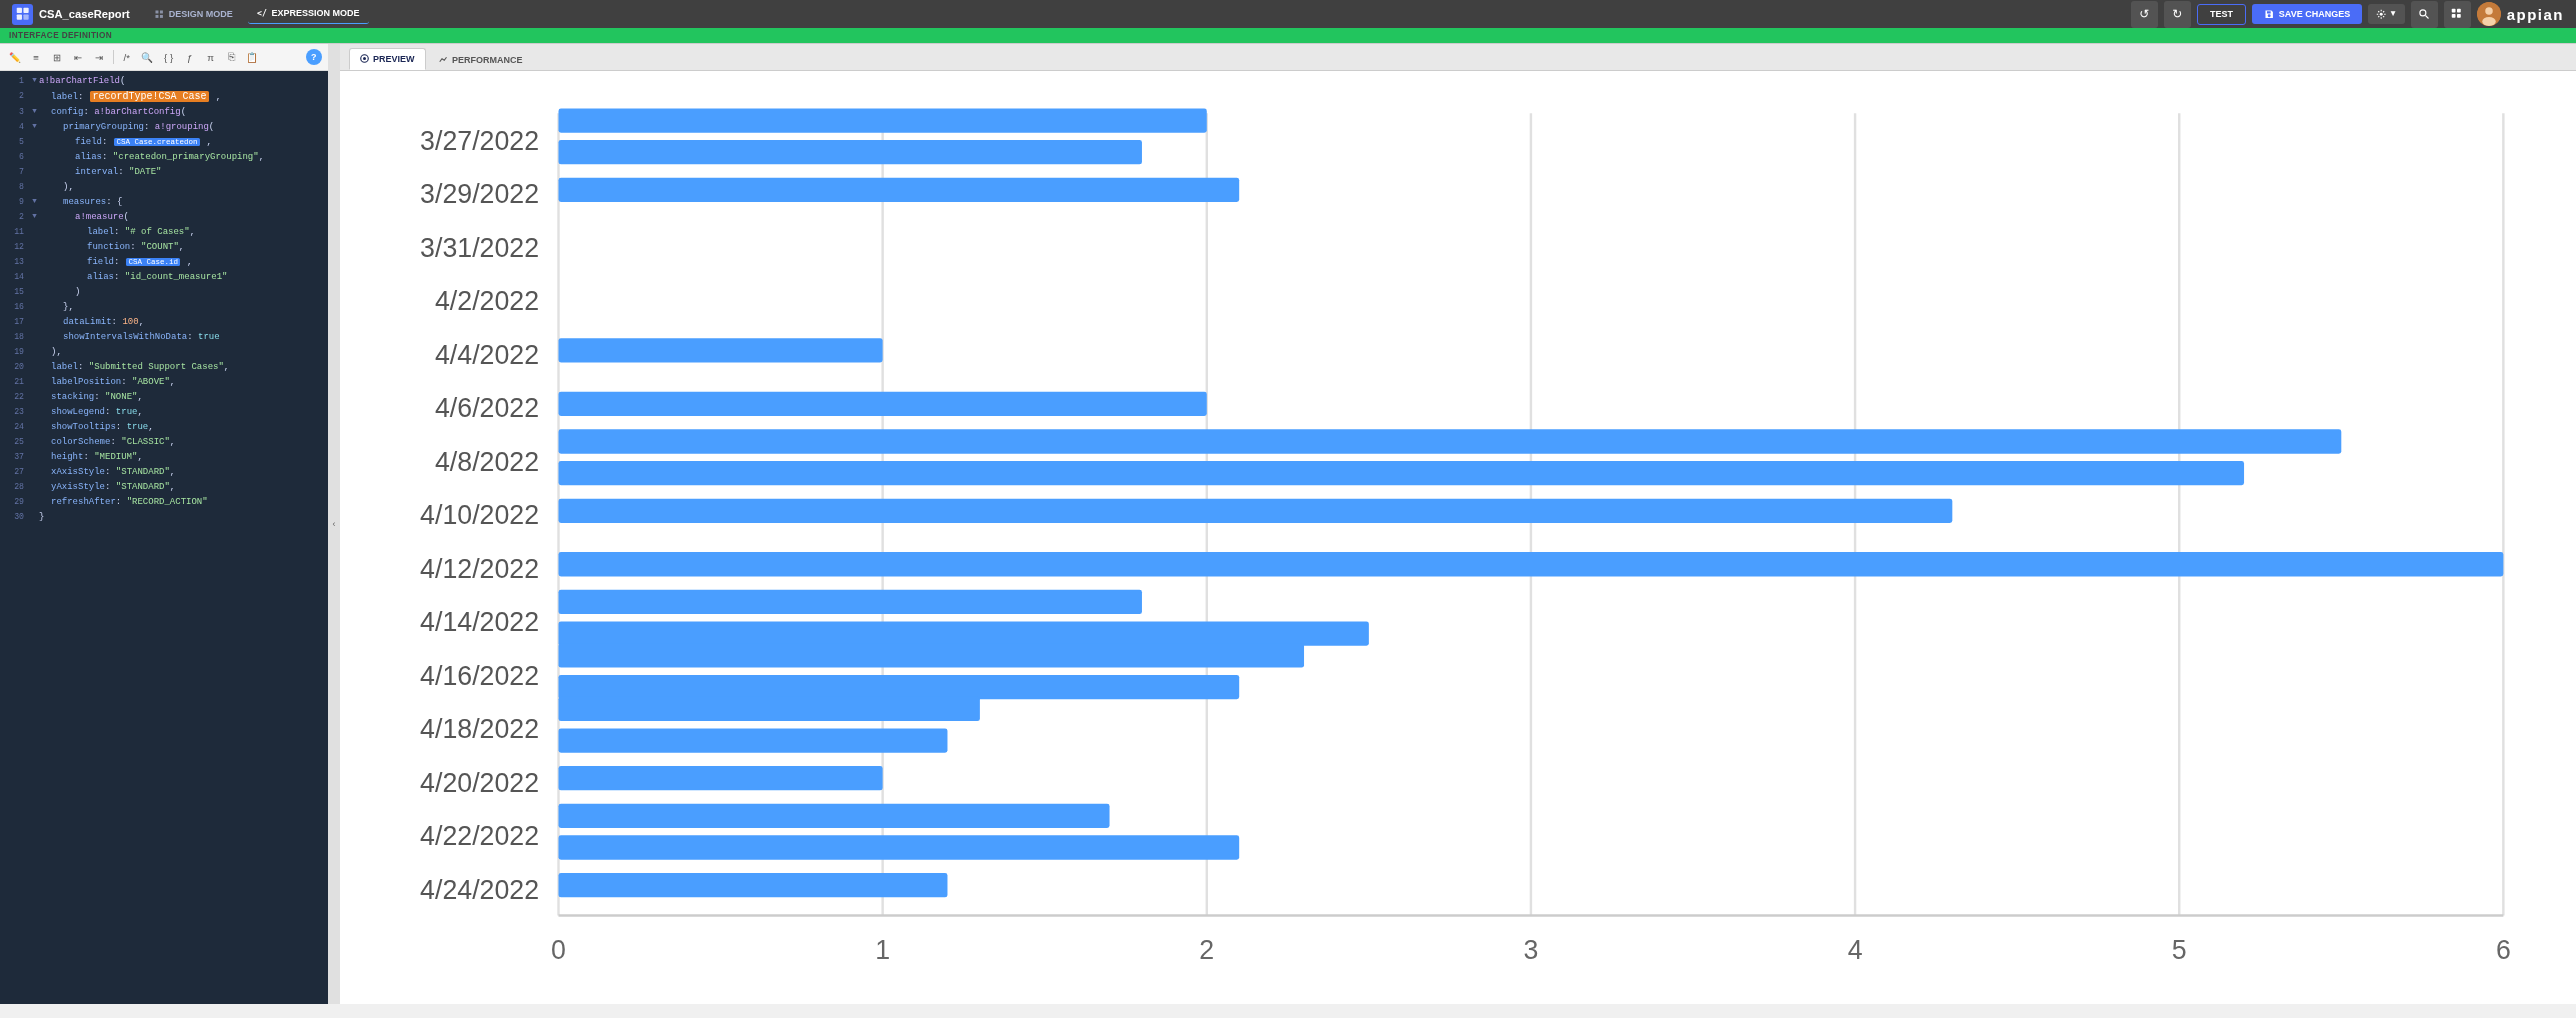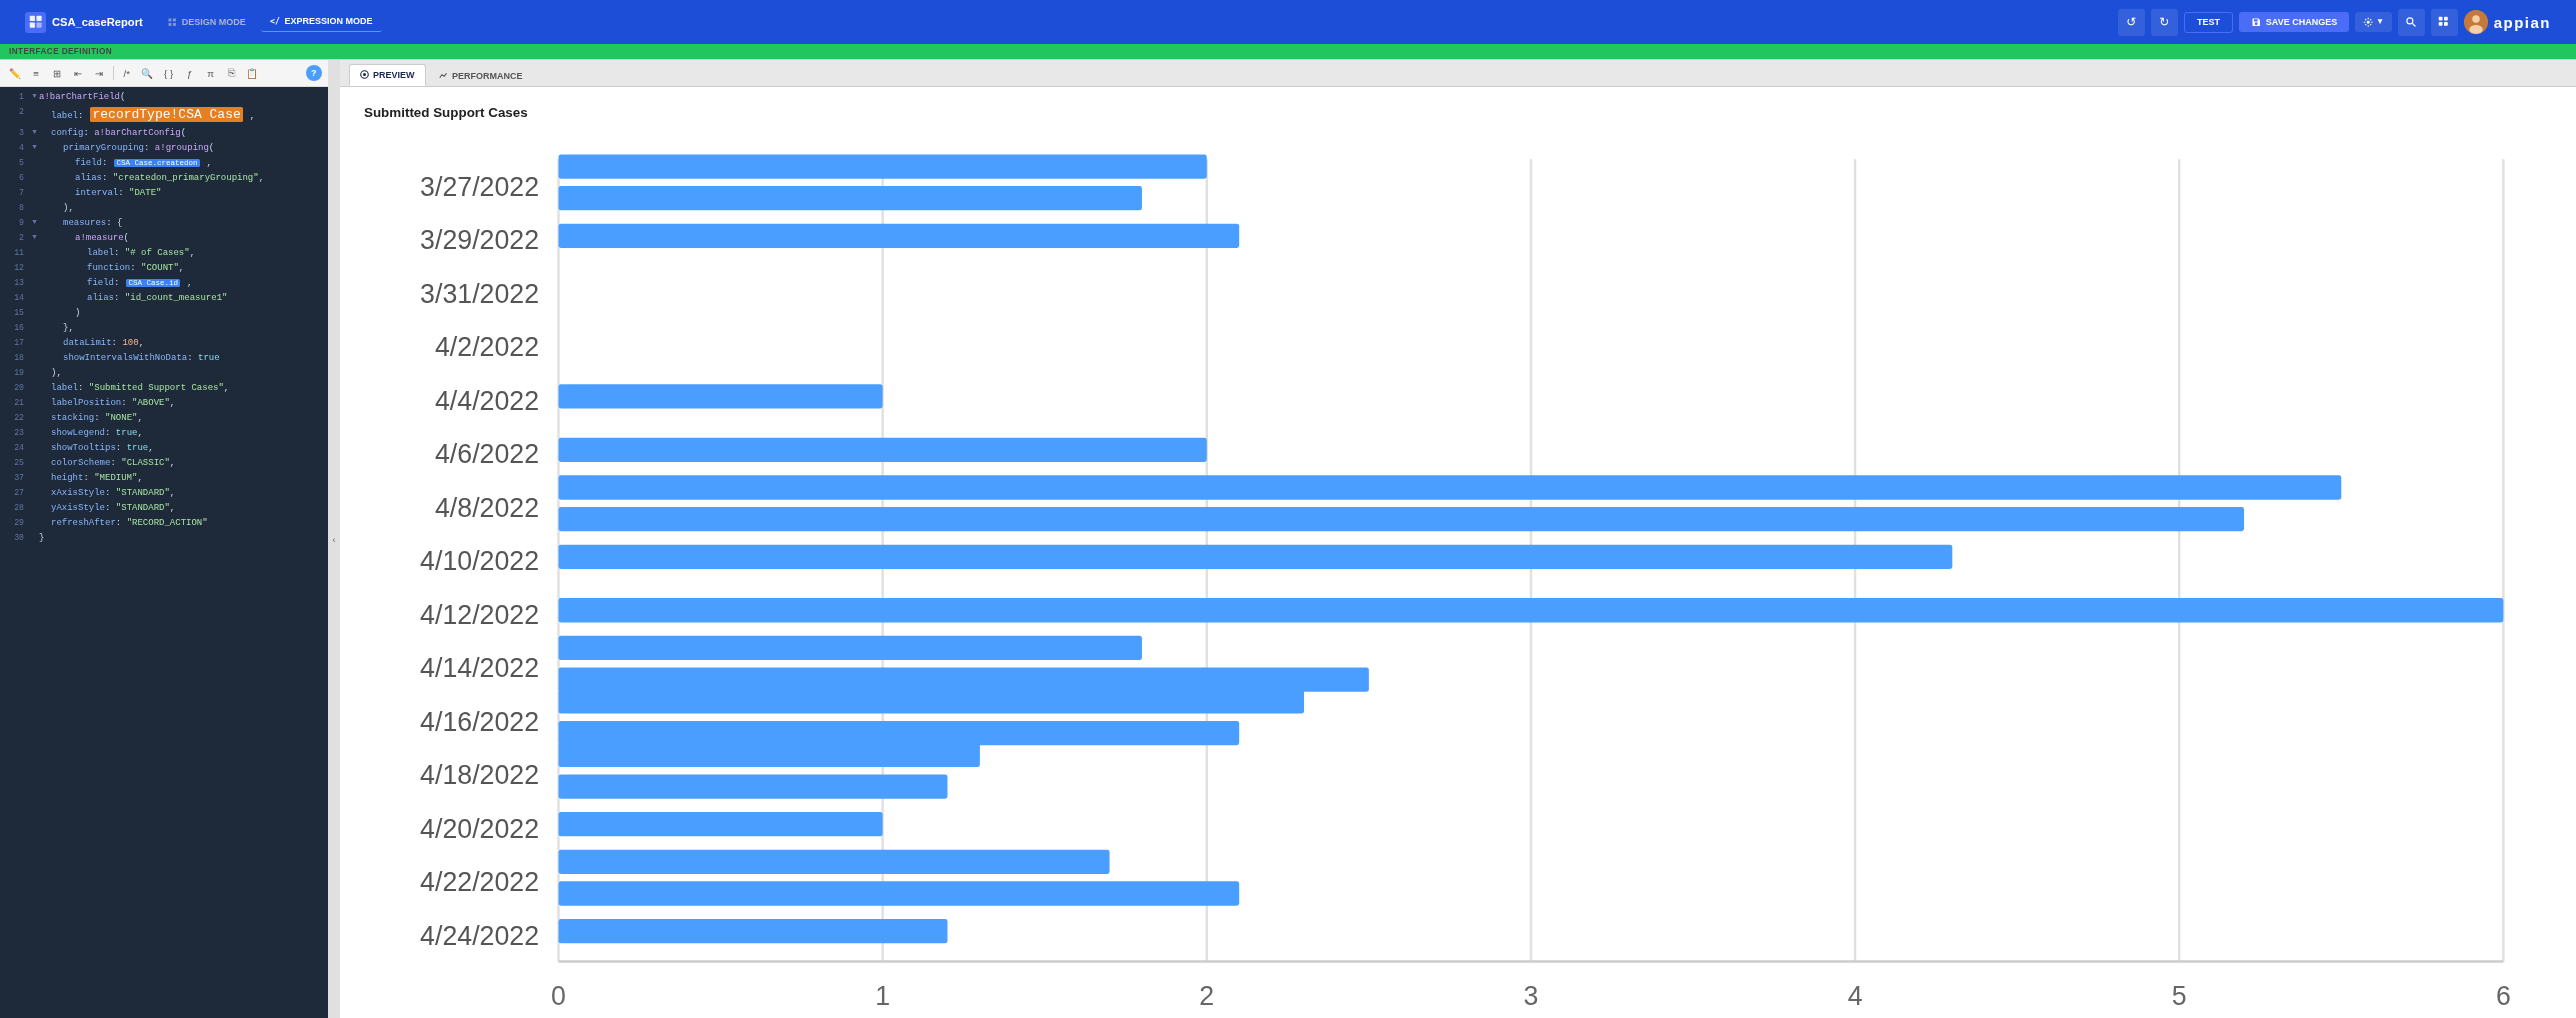--- a/index.html
+++ b/index.html
@@ -1,24 +1,24 @@
 <!DOCTYPE html>
 <html style="font-size:12px"><head>
   <meta charset="utf-8">
   <style>
     * { box-sizing: border-box; margin: 0; padding: 0; }
     body { font-family: 'Segoe UI', Arial, sans-serif; background: #f0f0f0; overflow: hidden; width: 100vw; height: 100vh; }
 
     
     .top-nav {
-      background: #1d4ed8;
-      height: 44px;
+      background: #404040;
+      height: 28px;
       display: flex;
       align-items: center;
-      padding: 0 25px;
+      padding: 0 12px;
       gap: 6px;
       position: relative;
       z-index: 100;
     }
     .app-logo {
       display: flex; align-items: center; gap: 6px; color: white; font-size: 11.2px; font-weight: 600; margin-right: 9px;
     }
     .app-logo-icon {
       width: 21px; height: 21px; background: #4a6cf7; border-radius: 3px; display: flex; align-items: center; justify-content: center;
     }
@@ -111,21 +111,21 @@
     }
     .code-content { flex: 1; white-space: pre; }
 
     
     .kw { color: #89dceb; }       
     .fn { color: #cba6f7; }       
     .str { color: #a6e3a1; }      
     .num { color: #fab387; }      
     .prop { color: #89b4fa; }     
     .punct { color: #cdd6f4; }    
-    .record-type { background: #e67e22; color: white; padding: 0 2.2px; border-radius: 1.5px; font-size: 13px; margin: 0 1.5px; }
+    .record-type { background: #e67e22; color: white; padding: 0 2.2px; border-radius: 1.5px; font-size: 10px; margin: 0 1.5px; }
     .field-ref { background: #3b82f6; color: white; padding: 0 2.2px; border-radius: 1.5px; font-size: 7.5px; margin: 0 1.5px; }
 
     
     .collapse-btn {
       width: 12px;
       background: #e0e0e0;
       border: none;
       cursor: pointer;
       display: flex;
       align-items: center;
@@ -453,21 +453,20 @@
         </button>
         <button class="preview-tab">
           <span><svg width="9" height="9" viewBox="0 0 12 12" fill="none" stroke="currentColor" stroke-width="1.5">
               <polyline points="1,9 4,5 7,7 10,3"></polyline>
             </svg></span>
           <span>PERFORMANCE</span>
         </button>
       </div>
 
     <div class="preview-content">
-      <div class="chart-title">Submitted Support Cases</div>
 
       <div class="chart-container" id="chart-container">
         
       <svg width="100%" viewBox="0 0 900 380">
             <line x1="80" y1="10" x2="80" y2="340" stroke="#e0e0e0" stroke-width="1"></line>
             <text x="80" y="358" text-anchor="middle" font-size="11" fill="#666">0</text>
             <line x1="213.33333333333331" y1="10" x2="213.33333333333331" y2="340" stroke="#e0e0e0" stroke-width="1"></line>
             <text x="213.33333333333331" y="358" text-anchor="middle" font-size="11" fill="#666">1</text>
             <line x1="346.66666666666663" y1="10" x2="346.66666666666663" y2="340" stroke="#e0e0e0" stroke-width="1"></line>
             <text x="346.66666666666663" y="358" text-anchor="middle" font-size="11" fill="#666">2</text>

